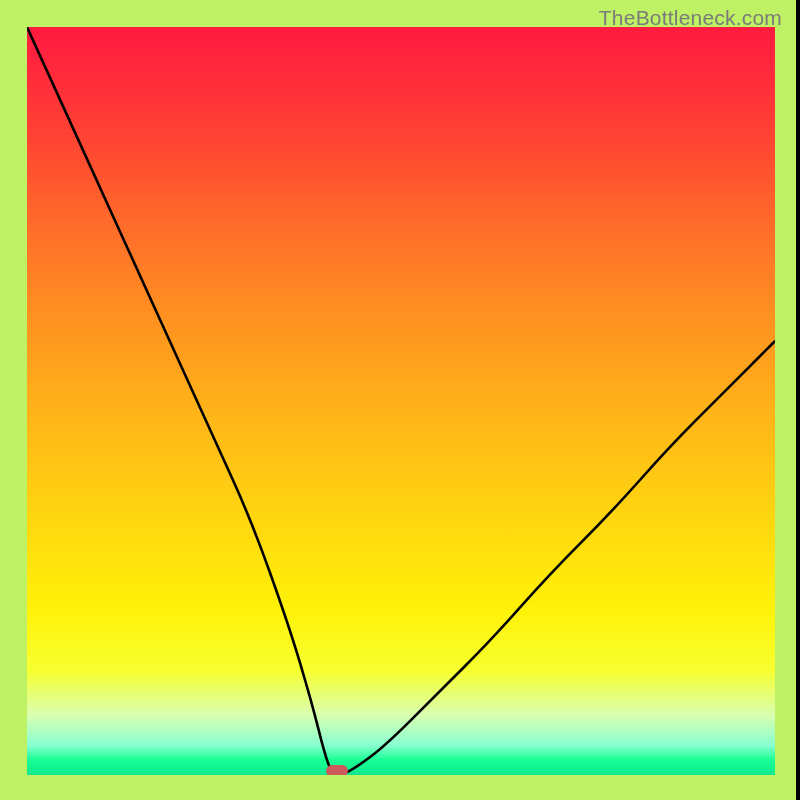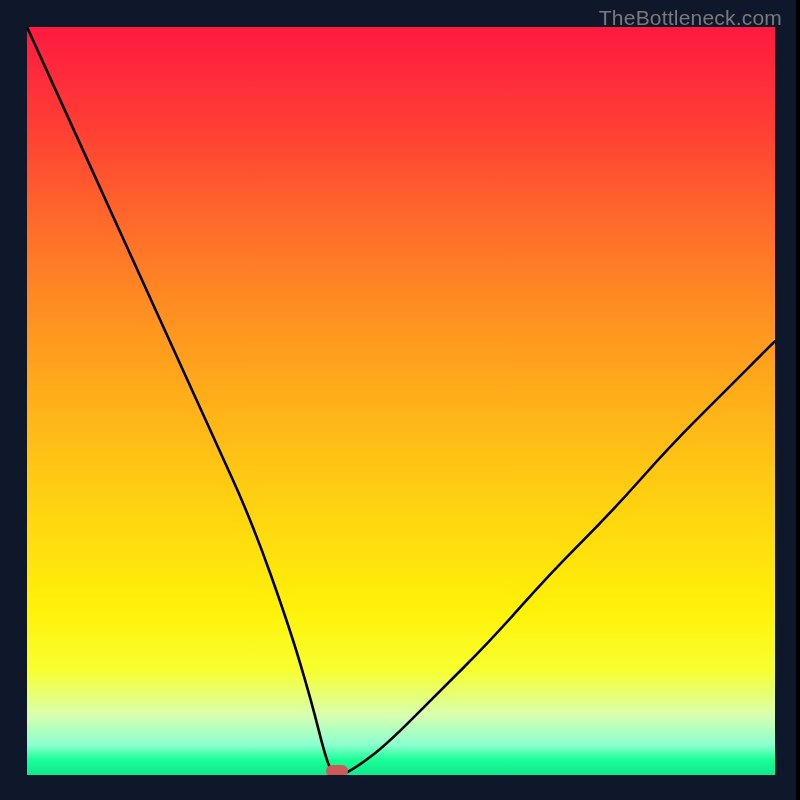--- a/index.html
+++ b/index.html
@@ -8,21 +8,21 @@
     width: 800px;
     height: 800px;
     overflow: hidden;
     background: #000;
     font-family: Arial, Helvetica, sans-serif;
   }
   .frame {
     position: relative;
     width: 796px;
     height: 800px;
-    background: #0f172a;
+    background: #bef264;
   }
   .watermark {
     position: absolute;
     top: 6px;
     right: 14px;
     color: #7a7a7a;
     font-size: 21px;
     font-weight: 500;
     letter-spacing: 0.2px;
     z-index: 5;

